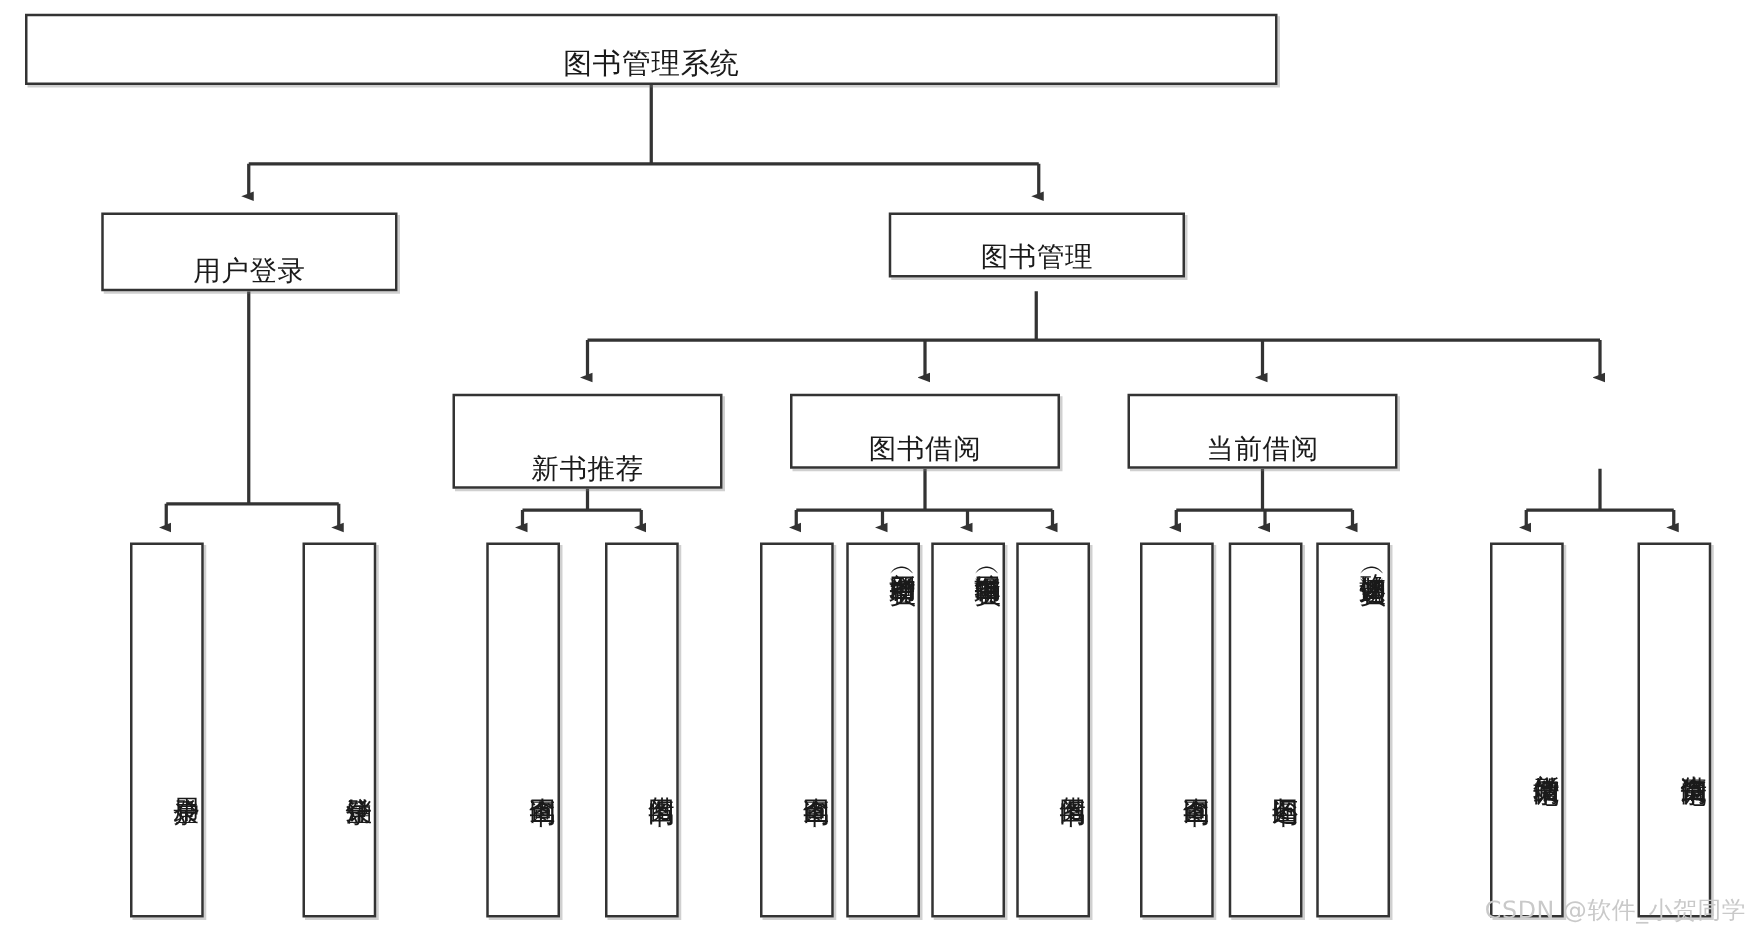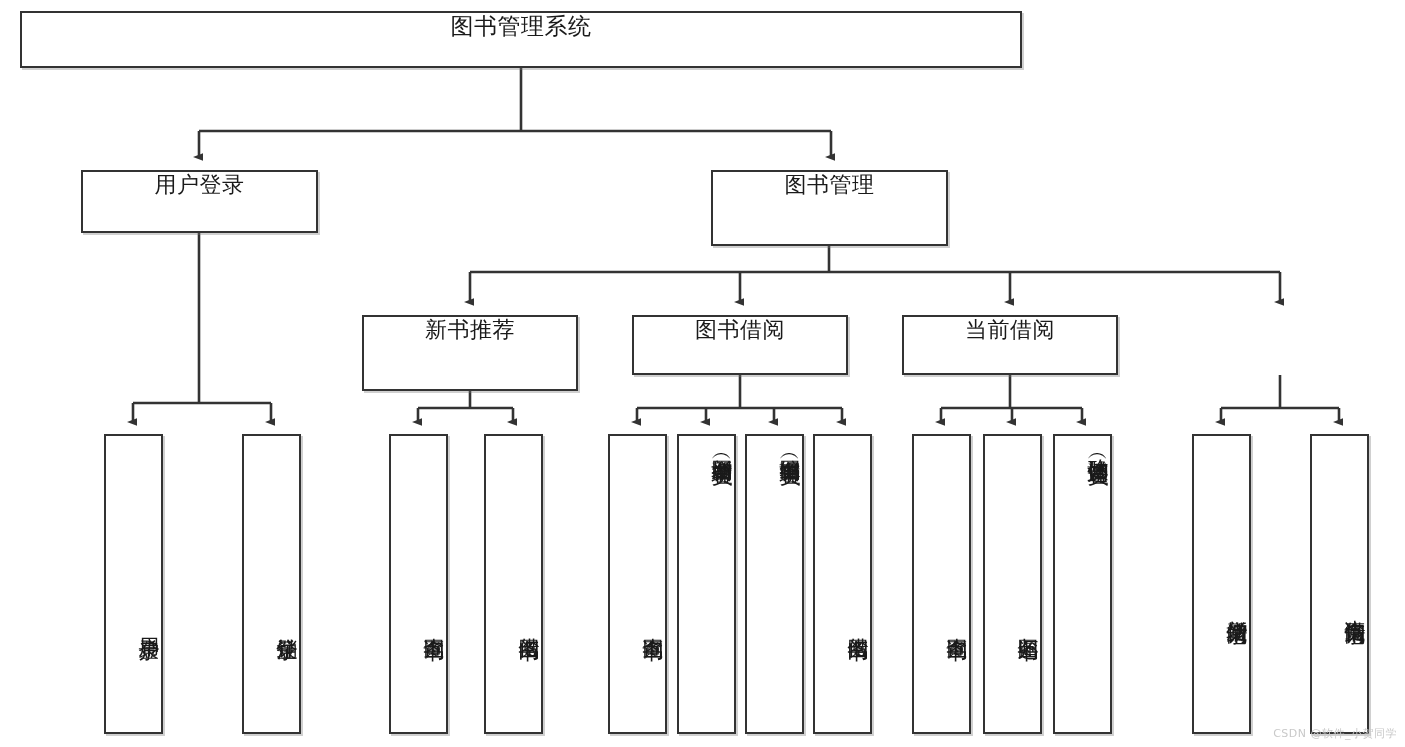--- a/index.html
+++ b/index.html
@@ -24,21 +24,21 @@
     width: 1405px;
     height: 747px;
     pointer-events: none;
   }
   .node {
     position: absolute;
     box-sizing: border-box;
     border: 2px solid #333333;
     background: #ffffff;
     display: flex;
-    align-items: flex-start;
+    align-items: flex-end;
     justify-content: center;
     color: #1a1a1a;
     box-shadow: 2px 2px 0 rgba(120,120,120,0.35);
   }
   .node-h {
     font-size: 22px;
     line-height: 1.2;
     letter-spacing: 0.5px;
     white-space: nowrap;
   }
@@ -59,21 +59,21 @@
   .node-v.top-align {
     justify-content: flex-start;
   }
   .node-v span {
     display: block;
   }
   .watermark {
     position: absolute;
     right: 8px;
     bottom: 6px;
-    font-size: 11px;
+    font-size: 19px;
     color: #c9c9c9;
     white-space: nowrap;
     letter-spacing: 0.5px;
   }
 </style>
 </head>
 <body>
 
 <div id="canvas">
 
@@ -127,21 +127,21 @@
     </g>
   </svg>
 
   <div class="node node-h node-root" style="left:20px; top:11px; width:1002px; height:57px;">
     <span>图书管理系统</span>
   </div>
 
   <div class="node node-h" style="left:81px; top:170px; width:237px; height:63px;">
     <span>用户登录</span>
   </div>
-  <div class="node node-h" style="left:711px; top:170px; width:237px; height:76px;">
+  <div class="node node-h" style="left:711px; top:170px; width:237px; height:52px;">
     <span>图书管理</span>
   </div>
 
   <div class="node node-h" style="left:362px; top:315px; width:216px; height:76px;">
     <span>新书推荐</span>
   </div>
   <div class="node node-h" style="left:902px; top:315px; width:216px; height:60px;">
     <span>当前借阅</span>
   </div>
   <div class="node node-h" style="left:632px; top:315px; width:216px; height:60px;">

